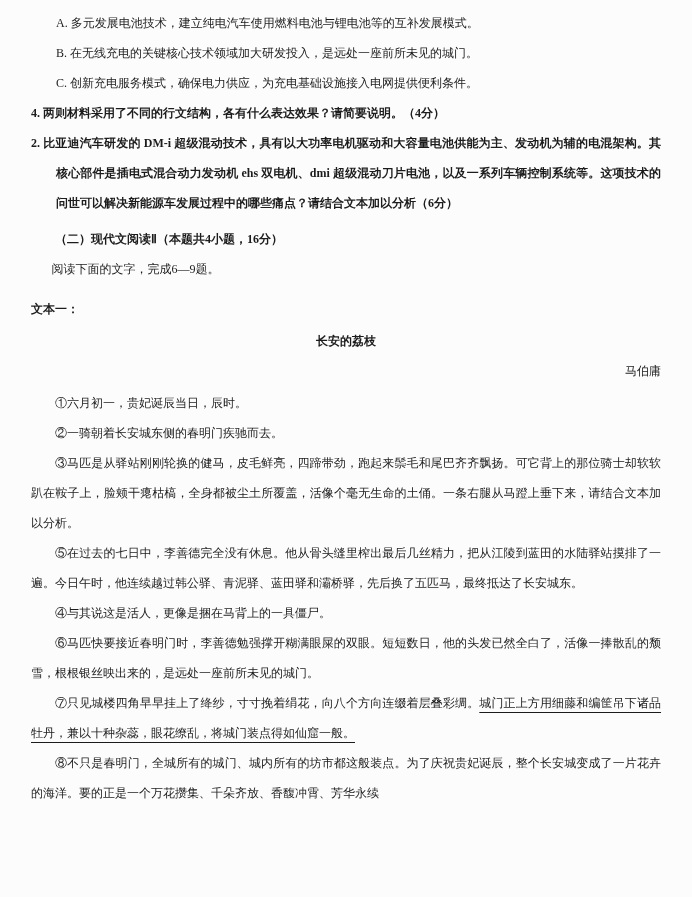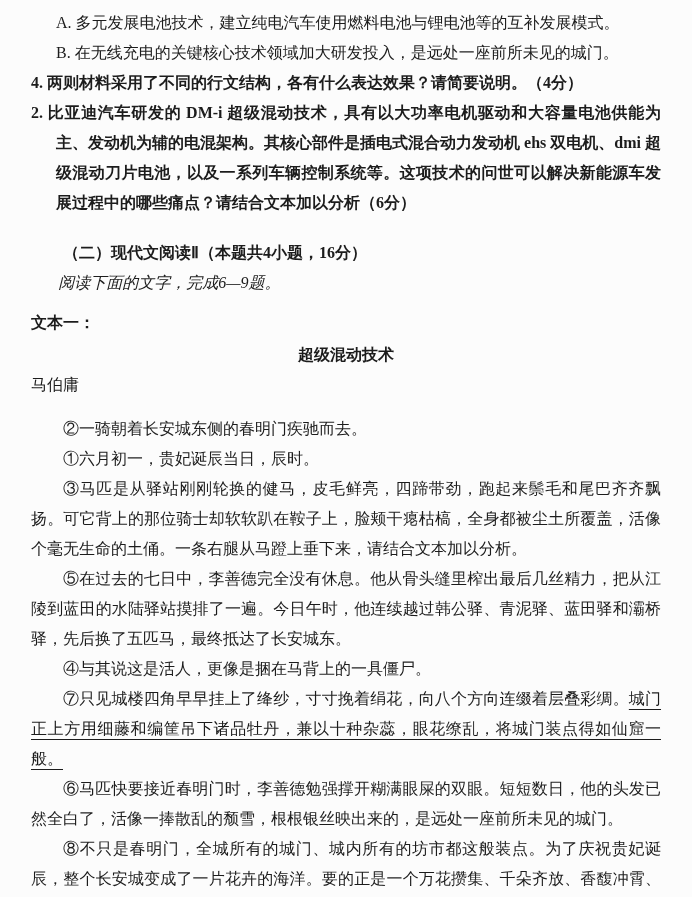--- a/index.html
+++ b/index.html
@@ -4,58 +4,59 @@
 <style>
   * { box-sizing: border-box; }
   html, body { margin: 0; padding: 0; background: #ffffff; }
   .page {
     position: relative;
     width: 692px;
     height: 897px;
     background: #fcfcfc;
     color: #1c1c1c;
     font-family: "Liberation Serif", serif;
-    font-size: 16px;
+    font-size: 12px;
     line-height: 30px;
     padding: 8px 31px 0 31px;
     overflow: hidden;
     text-align: justify;
   }
   .option { padding-left: 25px; }
   .hang { padding-left: 25px; text-indent: -25px; font-weight: bold; }
-  .section-heading { font-weight: bold; text-indent: 2em; margin-top: 20px; }
-  .instruction { text-indent: 1.7em; font-style: italic; }
+  .section-heading { font-weight: bold; text-indent: 2em; margin-top: 6px; }
+  .instruction { text-indent: 1.7em; }
   .text-label { font-weight: bold; margin-top: 10px; }
   .passage-title { text-align: center; font-weight: bold; margin-top: 2px; }
-  .passage-author { text-align: left; margin-bottom: 14px; }
+  .passage-author { text-align: right; margin-bottom: 2px; }
   .para { text-indent: 2em; }
   .underlined { text-decoration: underline; text-underline-offset: 5px; }
 </style>
 </head>
 <body>
 
 <div class="page">
 
   <div class="option">A. 多元发展电池技术，建立纯电汽车使用燃料电池与锂电池等的互补发展模式。</div>
   <div class="option">B. 在无线充电的关键核心技术领域加大研发投入，是远处一座前所未见的城门。</div>
+  <div class="option">C. 创新充电服务模式，确保电力供应，为充电基础设施接入电网提供便利条件。</div>
 
   <div class="hang">4. 两则材料采用了不同的行文结构，各有什么表达效果？请简要说明。（4分）</div>
   <div class="hang">2. 比亚迪汽车研发的 DM-i 超级混动技术，具有以大功率电机驱动和大容量电池供能为主、发动机为辅的电混架构。其核心部件是插电式混合动力发动机 ehs 双电机、dmi 超级混动刀片电池，以及一系列车辆控制系统等。这项技术的问世可以解决新能源车发展过程中的哪些痛点？请结合文本加以分析（6分）</div>
 
   <div class="section-heading">（二）现代文阅读Ⅱ（本题共4小题，16分）</div>
   <div class="instruction">阅读下面的文字，完成6—9题。</div>
   <div class="text-label">文本一：</div>
 
-  <div class="passage-title">超级混动技术</div>
+  <div class="passage-title">长安的荔枝</div>
   <div class="passage-author">马伯庸</div>
 
+  <div class="para">①六月初一，贵妃诞辰当日，辰时。</div>
   <div class="para">②一骑朝着长安城东侧的春明门疾驰而去。</div>
-  <div class="para">①六月初一，贵妃诞辰当日，辰时。</div>
   <div class="para">③马匹是从驿站刚刚轮换的健马，皮毛鲜亮，四蹄带劲，跑起来鬃毛和尾巴齐齐飘扬。可它背上的那位骑士却软软趴在鞍子上，脸颊干瘪枯槁，全身都被尘土所覆盖，活像个毫无生命的土俑。一条右腿从马蹬上垂下来，请结合文本加以分析。</div>
   <div class="para">⑤在过去的七日中，李善德完全没有休息。他从骨头缝里榨出最后几丝精力，把从江陵到蓝田的水陆驿站摸排了一遍。今日午时，他连续越过韩公驿、青泥驿、蓝田驿和灞桥驿，先后换了五匹马，最终抵达了长安城东。</div>
   <div class="para">④与其说这是活人，更像是捆在马背上的一具僵尸。</div>
+  <div class="para">⑥马匹快要接近春明门时，李善德勉强撑开糊满眼屎的双眼。短短数日，他的头发已然全白了，活像一捧散乱的颓雪，根根银丝映出来的，是远处一座前所未见的城门。</div>
+
   <div class="para"><span>⑦只见城楼四角早早挂上了绛纱，寸寸挽着绢花，向八个方向连缀着层叠彩绸。</span><span class="underlined">城门正上方用细藤和编筐吊下诸品牡丹，兼以十种杂蕊，眼花缭乱，将城门装点得如仙窟一般。</span></div>
-
-  <div class="para">⑥马匹快要接近春明门时，李善德勉强撑开糊满眼屎的双眼。短短数日，他的头发已然全白了，活像一捧散乱的颓雪，根根银丝映出来的，是远处一座前所未见的城门。</div>
 
   <div class="para">⑧不只是春明门，全城所有的城门、城内所有的坊市都这般装点。为了庆祝贵妃诞辰，整个长安城变成了一片花卉的海洋。要的正是一个万花攒集、千朵齐放、香馥冲霄、芳华永续</div>
 
 </div>
 
 </body></html>

